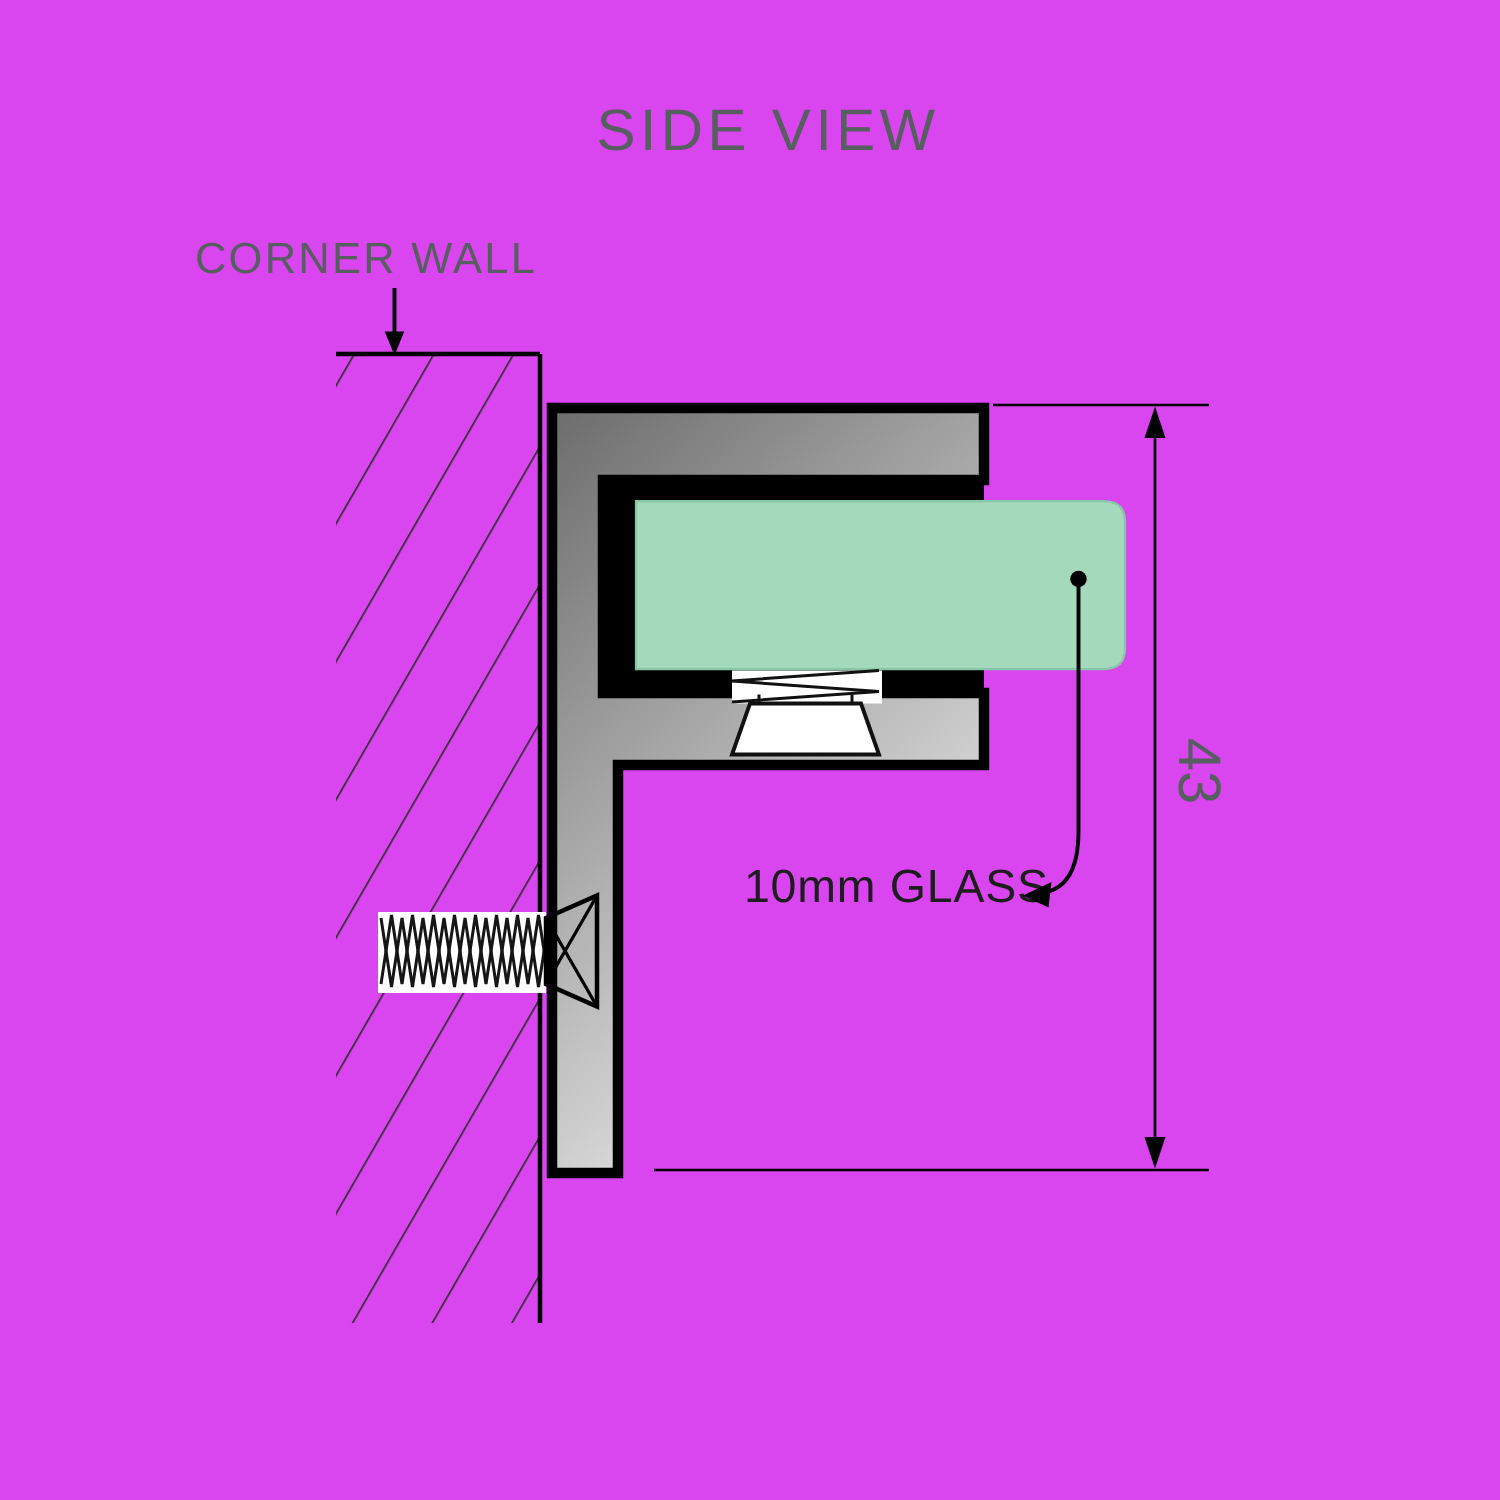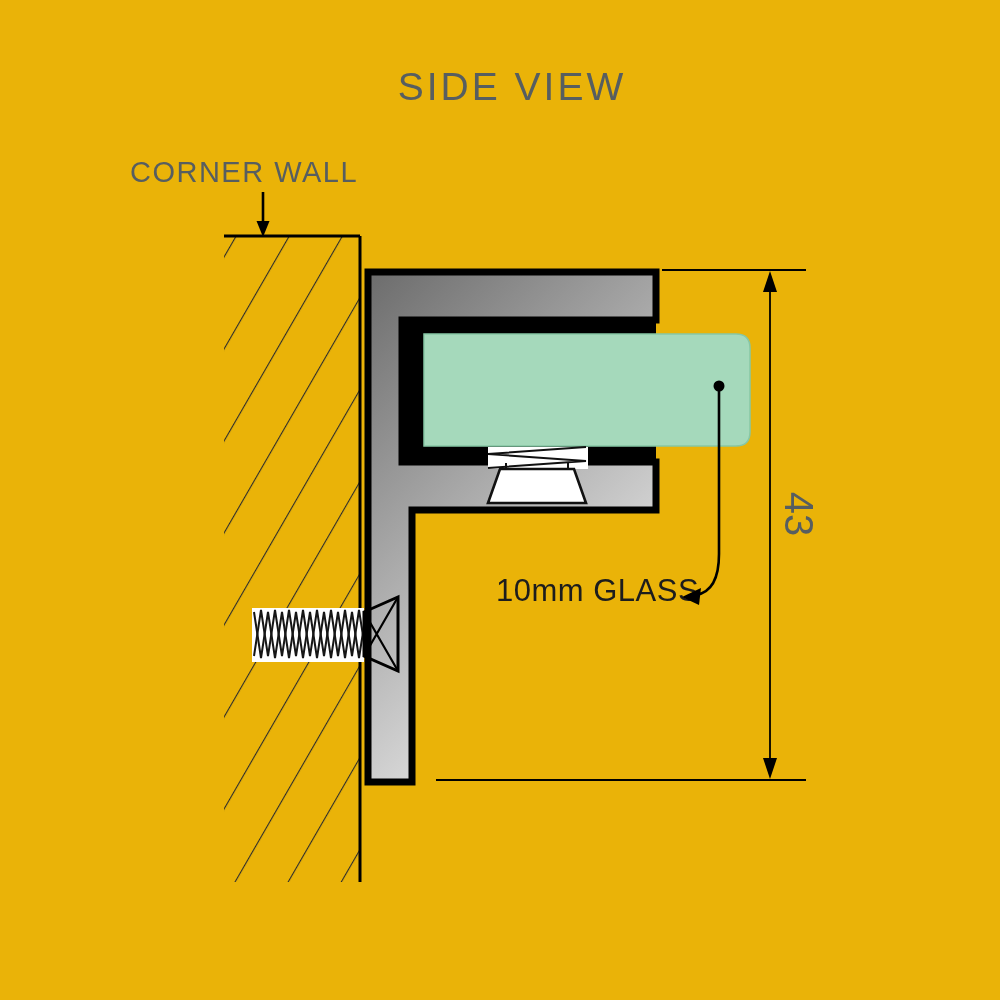--- a/index.html
+++ b/index.html
@@ -1,20 +1,20 @@
 <!DOCTYPE html>
 <html><head>
 <meta charset="utf-8">
 <style>
   html, body { margin: 0; padding: 0; background: #ffffff; }
   .canvas {
     position: relative;
     width: 1000px;
     height: 1000px;
-    background: #eab308;
+    background: #d946ef;
     overflow: hidden;
   }
   svg { display: block; }
   text { font-family: "Liberation Sans", "DejaVu Sans", sans-serif; }
 </style>
 </head>
 <body>
 
 <div class="canvas">
 <svg width="1000" height="1000" viewBox="0 0 1000 1000">

